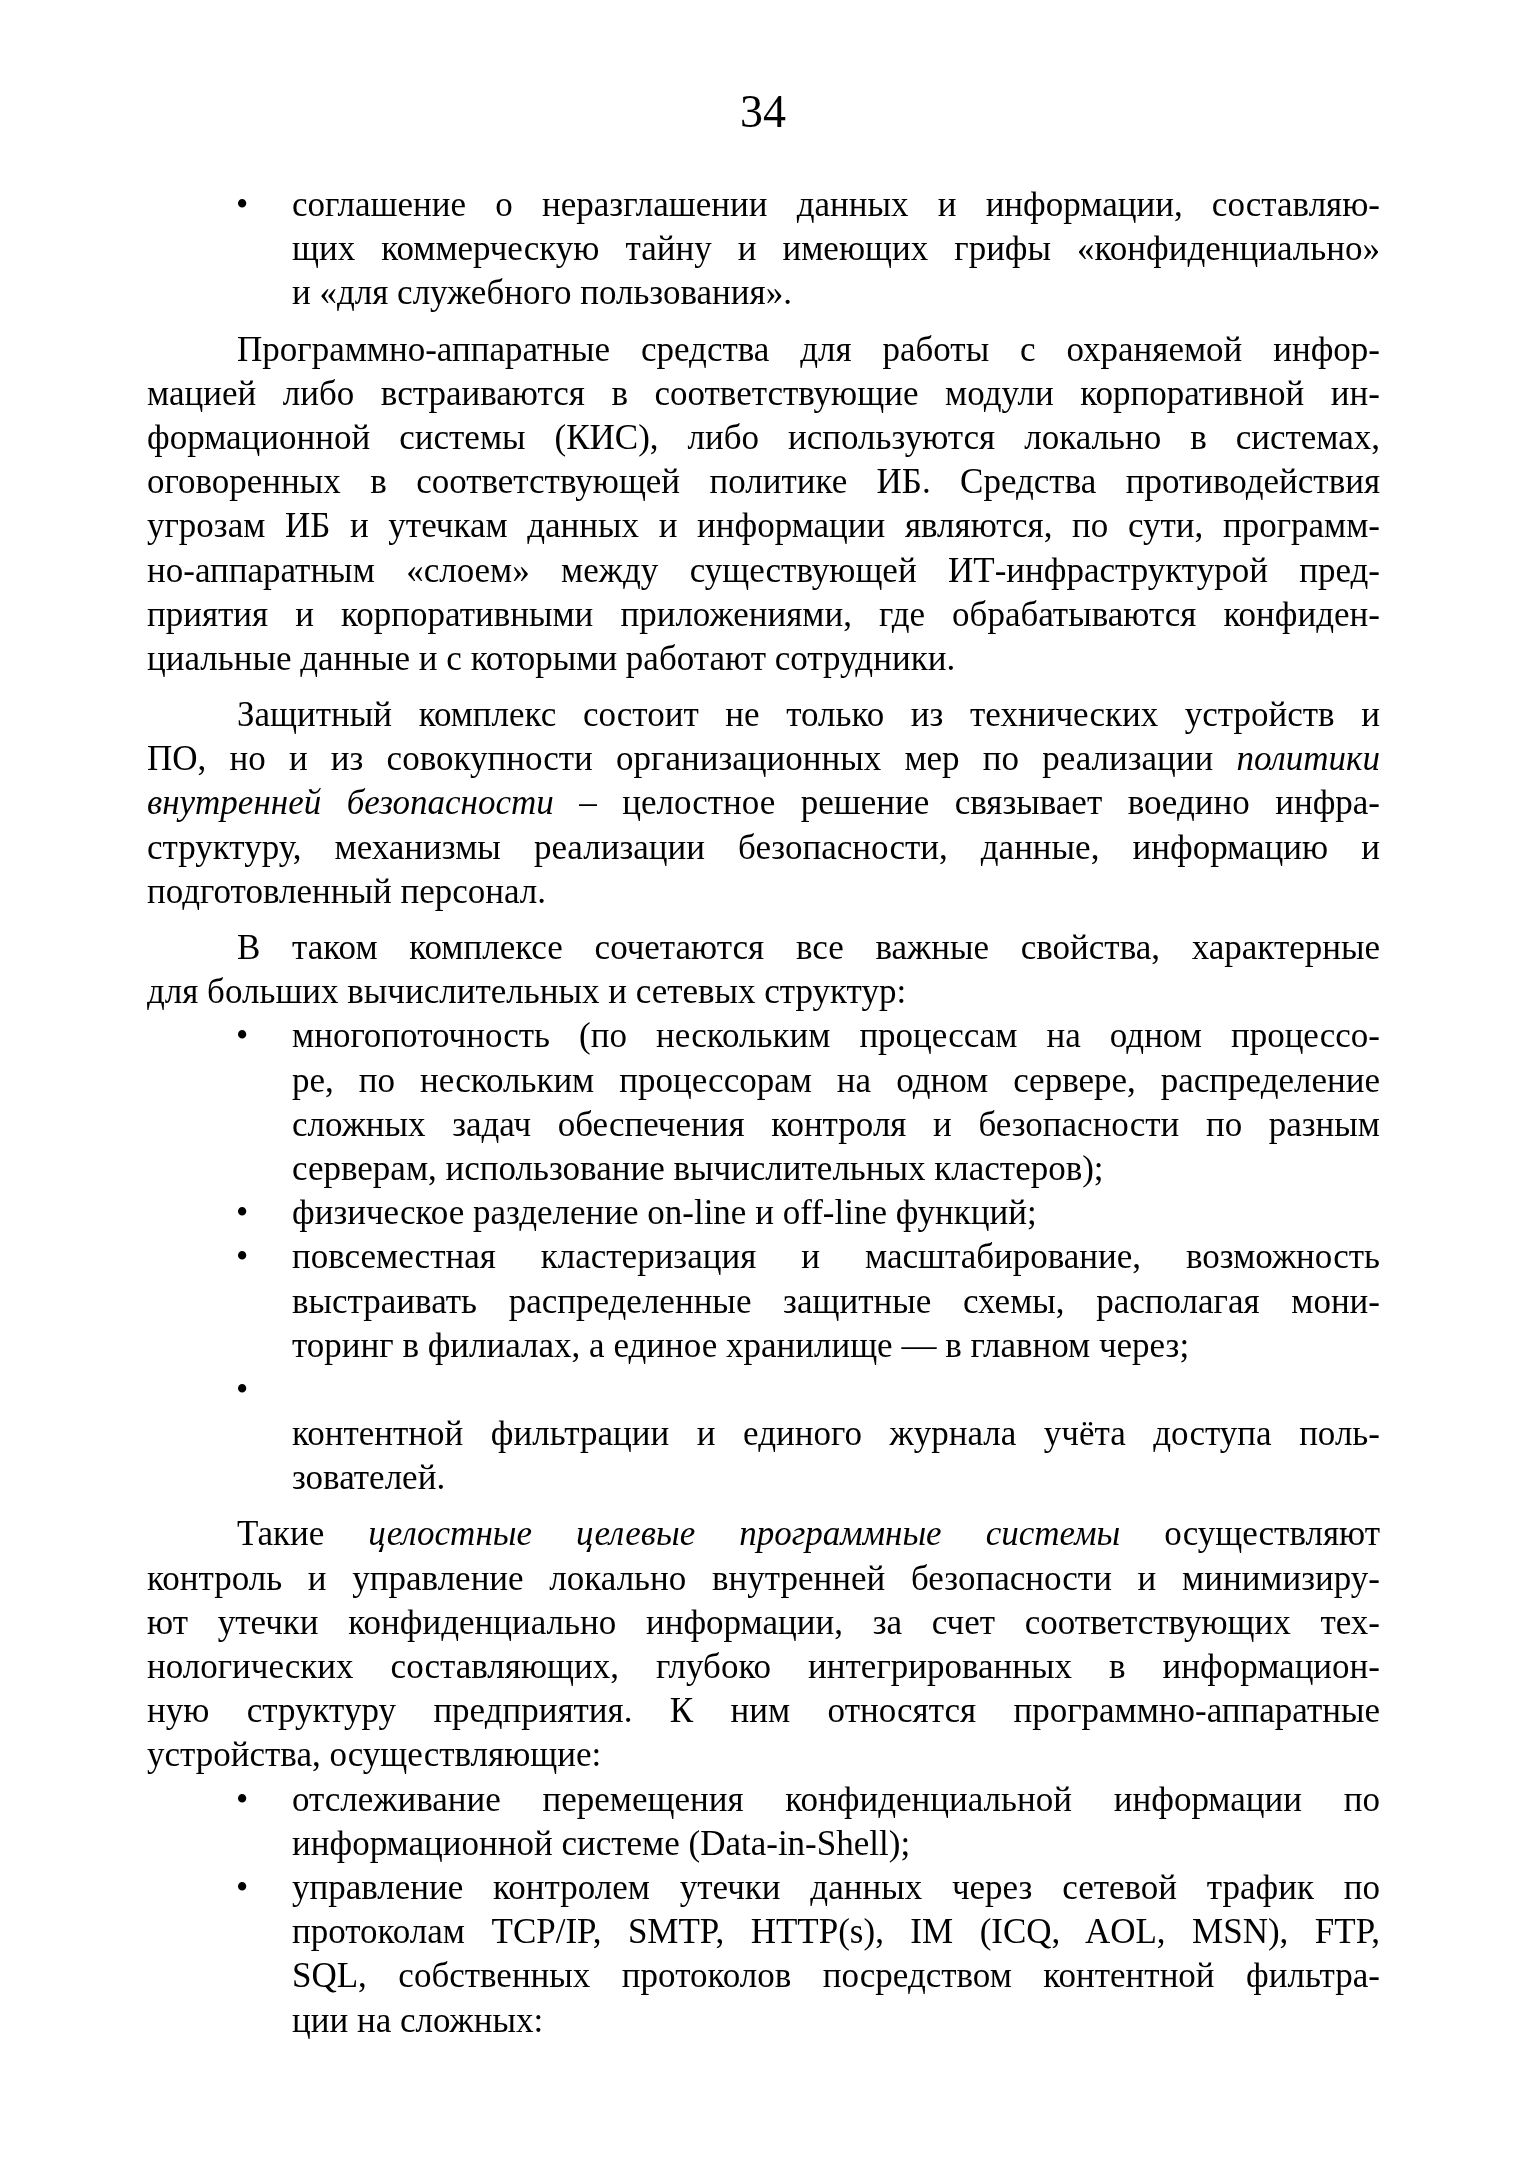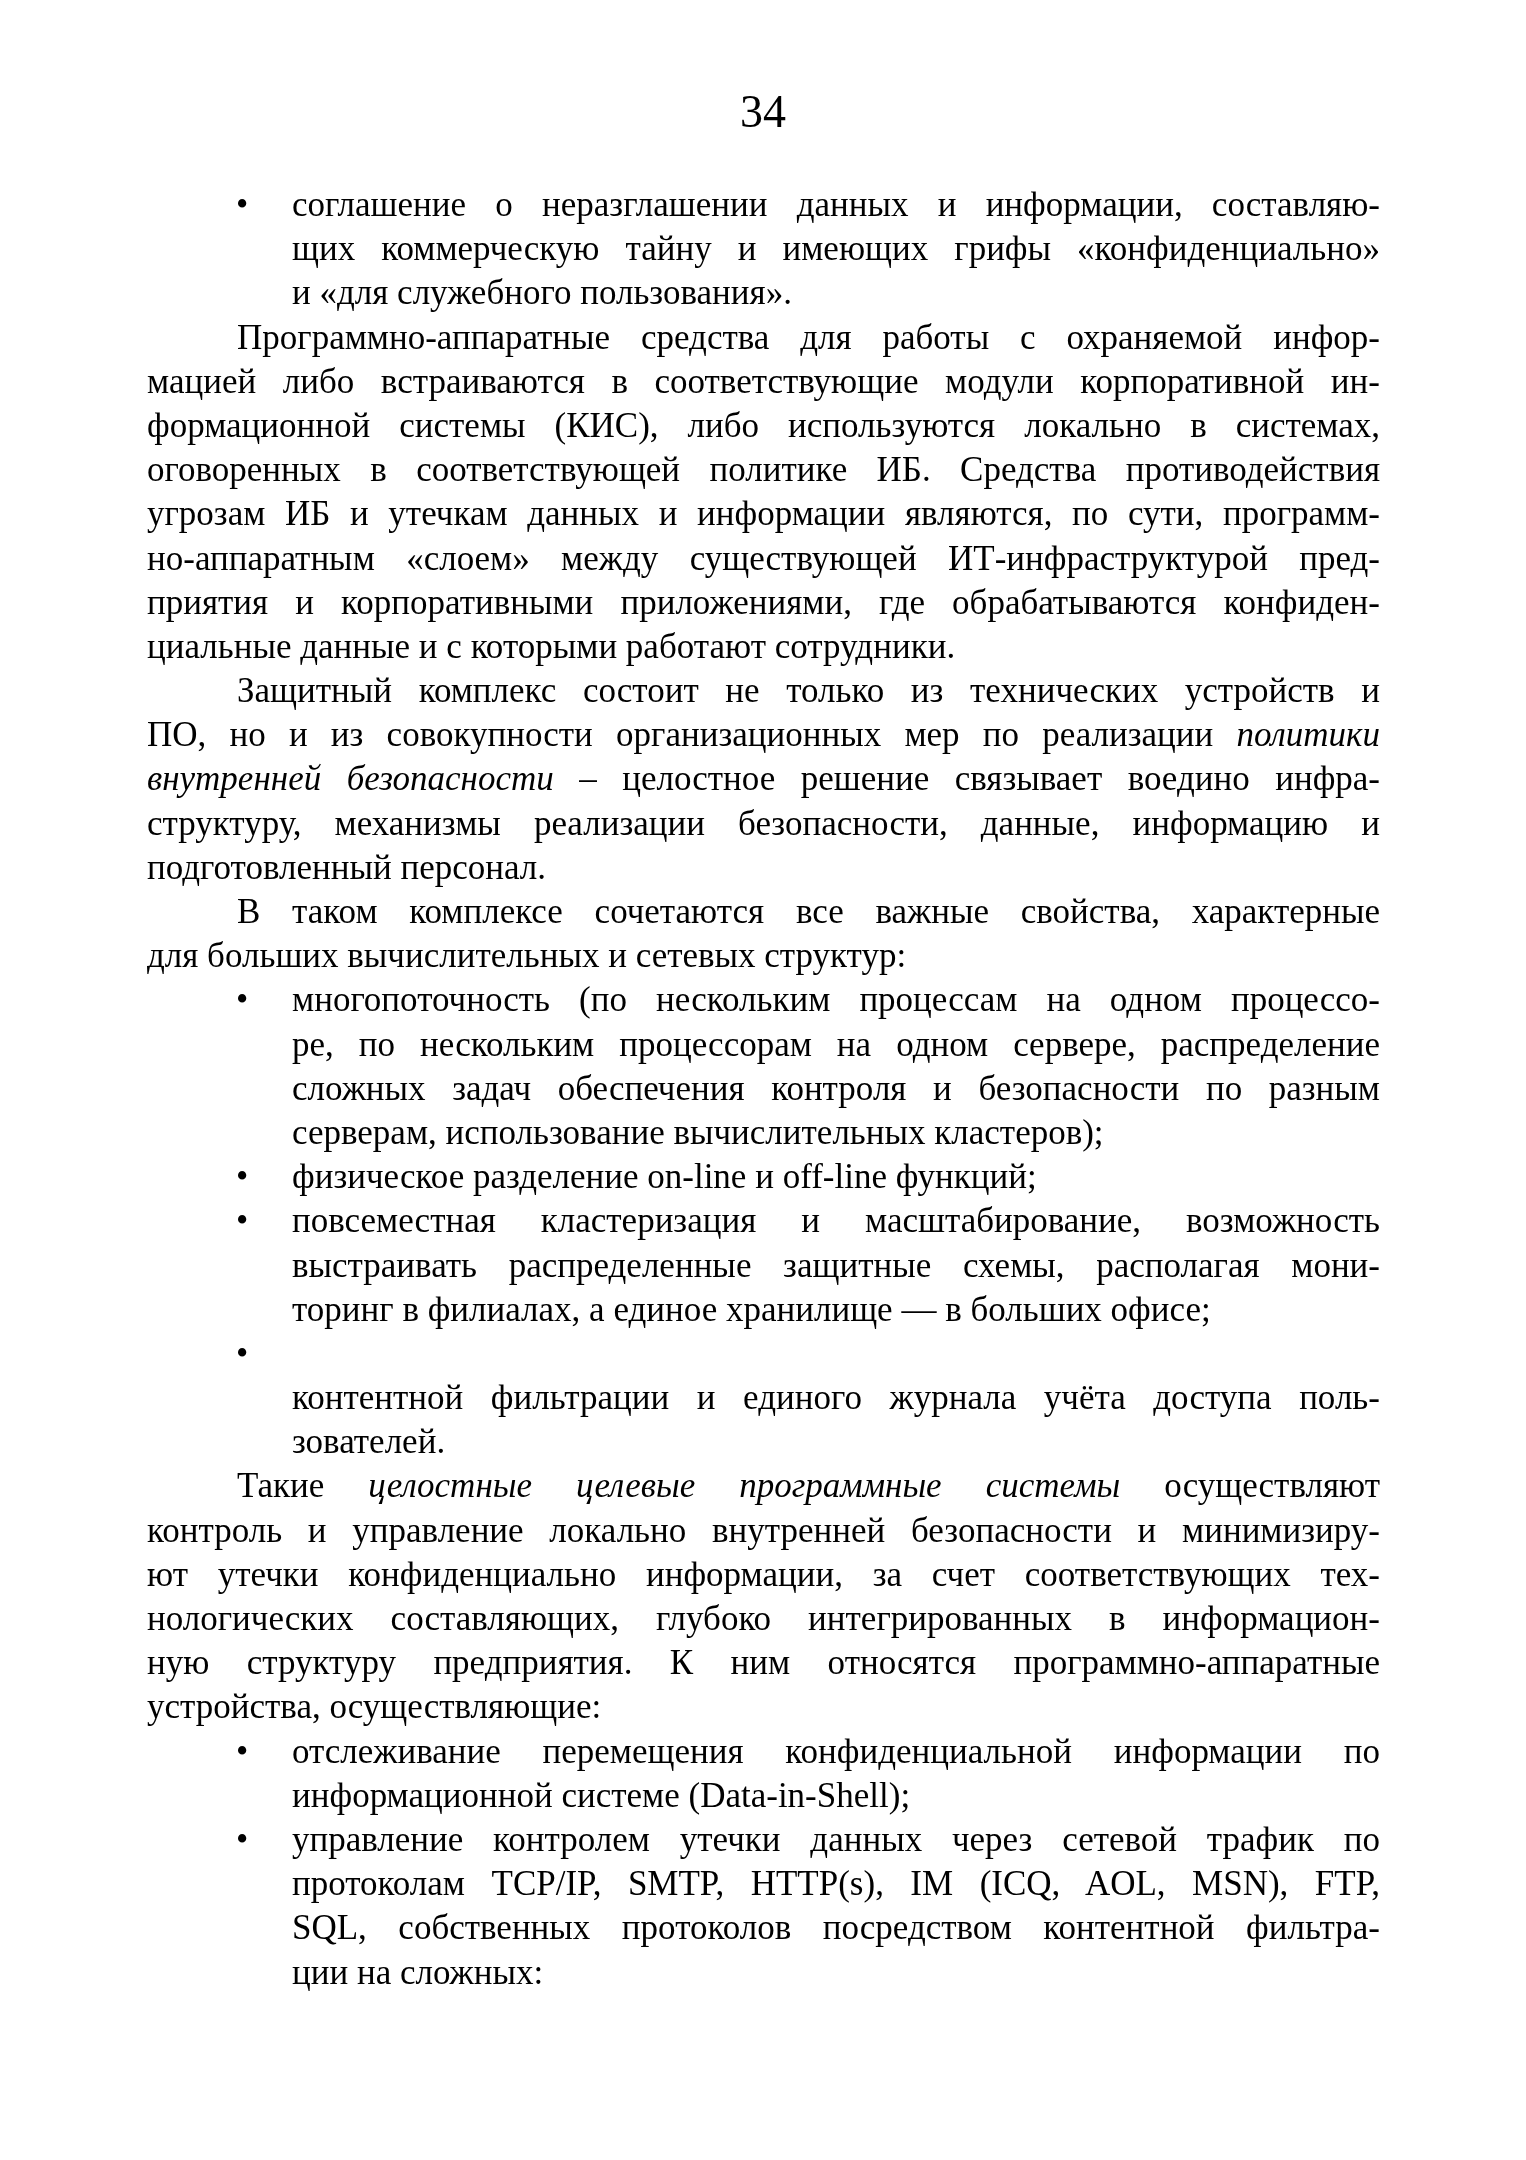--- a/index.html
+++ b/index.html
@@ -43,20 +43,21 @@
     text-align-last: justify;
     white-space: normal;
     overflow: visible;
     height: 44.2px;
   }
   .line.last .txt {
     text-align-last: left;
   }
   .line.indent .txt {
     margin-left: 90px;
+    margin-top: 12px;
   }
   .line.bullet-line .txt {
     margin-left: 145px;
   }
   .bullet {
     position: absolute;
     left: 89px;
     top: 0;
     line-height: 44.2px;
     font-size: 35px;
@@ -155,21 +156,21 @@
     </div>
     <div>
       <div class="line bullet-line">
         <span class="bullet">•</span>
         <span class="txt"><span>повсеместная кластеризация и масштабирование, возможность</span></span>
       </div>
       <div class="line bullet-line">
         <span class="txt"><span>выстраивать распределенные защитные схемы, располагая мони-</span></span>
       </div>
       <div class="line last bullet-line">
-        <span class="txt"><span>торинг в филиалах, а единое хранилище — в больших офисе;</span></span>
+        <span class="txt"><span>торинг в филиалах, а единое хранилище — в главном через;</span></span>
       </div>
     </div>
     <div>
       <div class="line bullet-line">
         <span class="bullet">•</span>
       </div>
       <div class="line bullet-line">
         <span class="txt"><span>контентной фильтрации и единого журнала учёта доступа поль-</span></span>
       </div>
       <div class="line last bullet-line">

